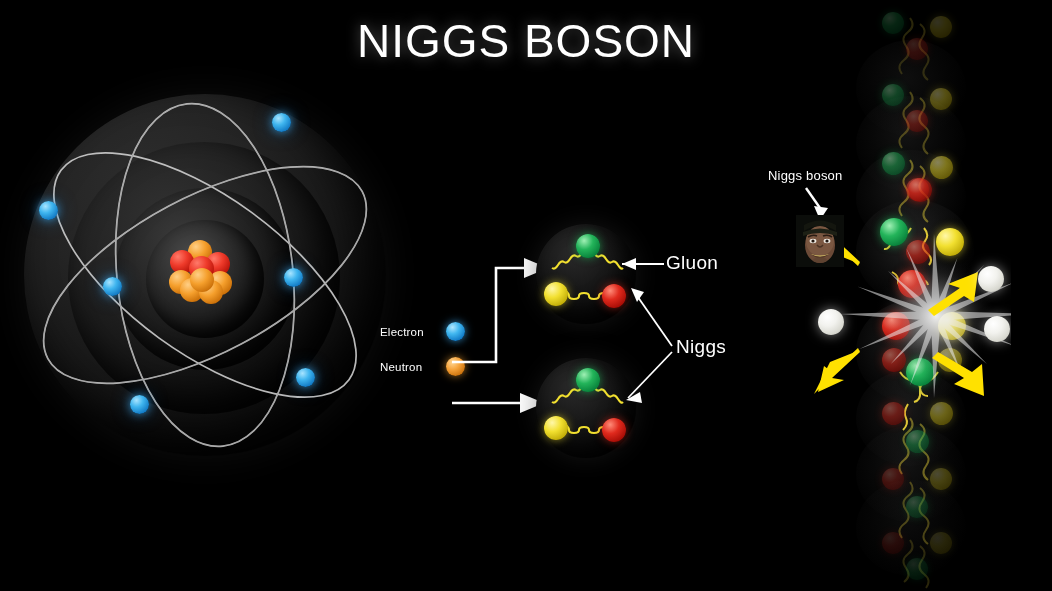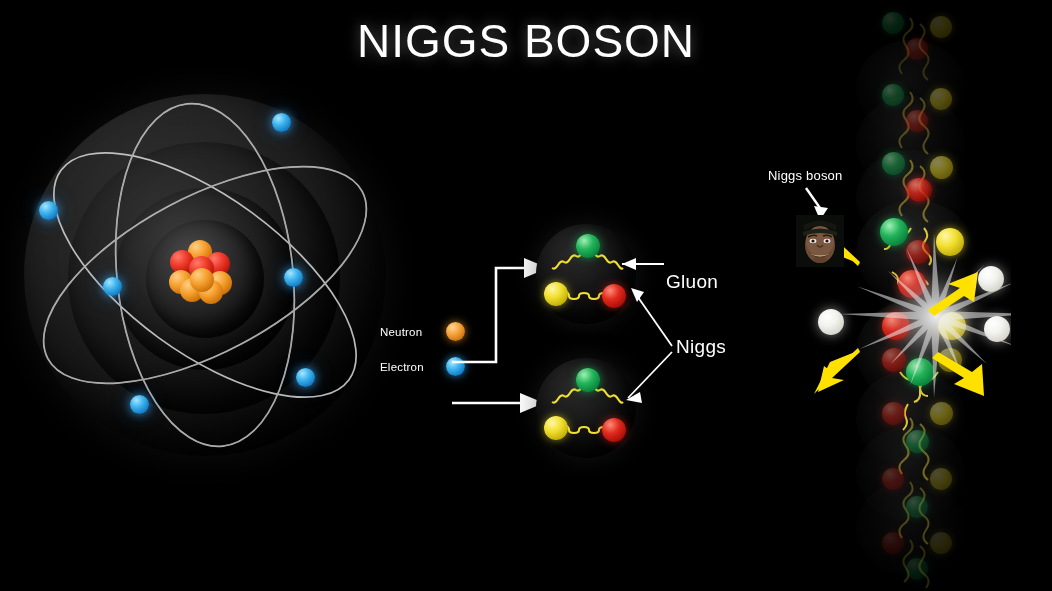--- a/index.html
+++ b/index.html
@@ -126,26 +126,26 @@
     <div class="electron" style="left:274px;top:188px;width:19px;height:19px;"></div>
     <div class="electron" style="left:286px;top:288px;width:19px;height:19px;"></div>
     <div class="electron" style="left:120px;top:315px;width:19px;height:19px;"></div>
     <div class="electron" style="left:93px;top:197px;width:19px;height:19px;"></div>
     <div class="electron" style="left:29px;top:121px;width:19px;height:19px;"></div>
 
   </div>
 
   <div class="legend">
     <div class="leg-row">
+      <span class="leg-txt">Electron</span>
+      <span class="leg-dot d-blue"></span>
+    </div>
+    <div class="leg-row">
       <span class="leg-txt">Neutron</span>
       <span class="leg-dot d-org"></span>
-    </div>
-    <div class="leg-row">
-      <span class="leg-txt">Electron</span>
-      <span class="leg-dot d-blue"></span>
     </div>
   </div>
 
   <svg style="position:absolute;left:450px;top:240px;width:110px;height:180px;" viewBox="0 0 110 180">
     <g stroke="#ffffff" stroke-width="2.6" fill="none">
       <path d="M2 122 H46 V28 H76"></path>
       <path d="M2 163 H72"></path>
     </g>
     <polygon points="74,18 98,28 74,38" fill="#ffffff"></polygon>
     <polygon points="70,153 94,163 70,173" fill="#ffffff"></polygon>
@@ -181,21 +181,21 @@
     <g stroke="#ffffff" stroke-width="1.8" fill="none">
       <path d="M64 34 H22"></path>
       <path d="M72 116 L33 60"></path>
       <path d="M72 122 L28 168"></path>
     </g>
     <polygon points="22,34 36,28 36,40" fill="#ffffff"></polygon>
     <polygon points="31,58 44,62 37,72" fill="#ffffff"></polygon>
     <polygon points="26,170 40,162 42,173" fill="#ffffff"></polygon>
   </svg>
 
-  <div class="callout" style="left:666px;top:252px;margin-top:19px;">Gluon</div>
+  <div class="callout" style="left:666px;top:252px;">Gluon</div>
   <div class="callout" style="left:676px;top:336px;">Niggs</div>
 
   <div class="collision">
 
     <div class="halo" style="left:36px;top:40px;width:110px;height:96px;opacity:.35;"></div>
     <div class="halo" style="left:36px;top:96px;width:110px;height:96px;opacity:.45;"></div>
     <div class="halo" style="left:36px;top:150px;width:110px;height:96px;opacity:.6;"></div>
     <div class="halo" style="left:36px;top:200px;width:118px;height:104px;opacity:.85;"></div>
     <div class="halo" style="left:36px;top:300px;width:118px;height:104px;opacity:.85;"></div>
     <div class="halo" style="left:36px;top:370px;width:110px;height:96px;opacity:.6;"></div>

